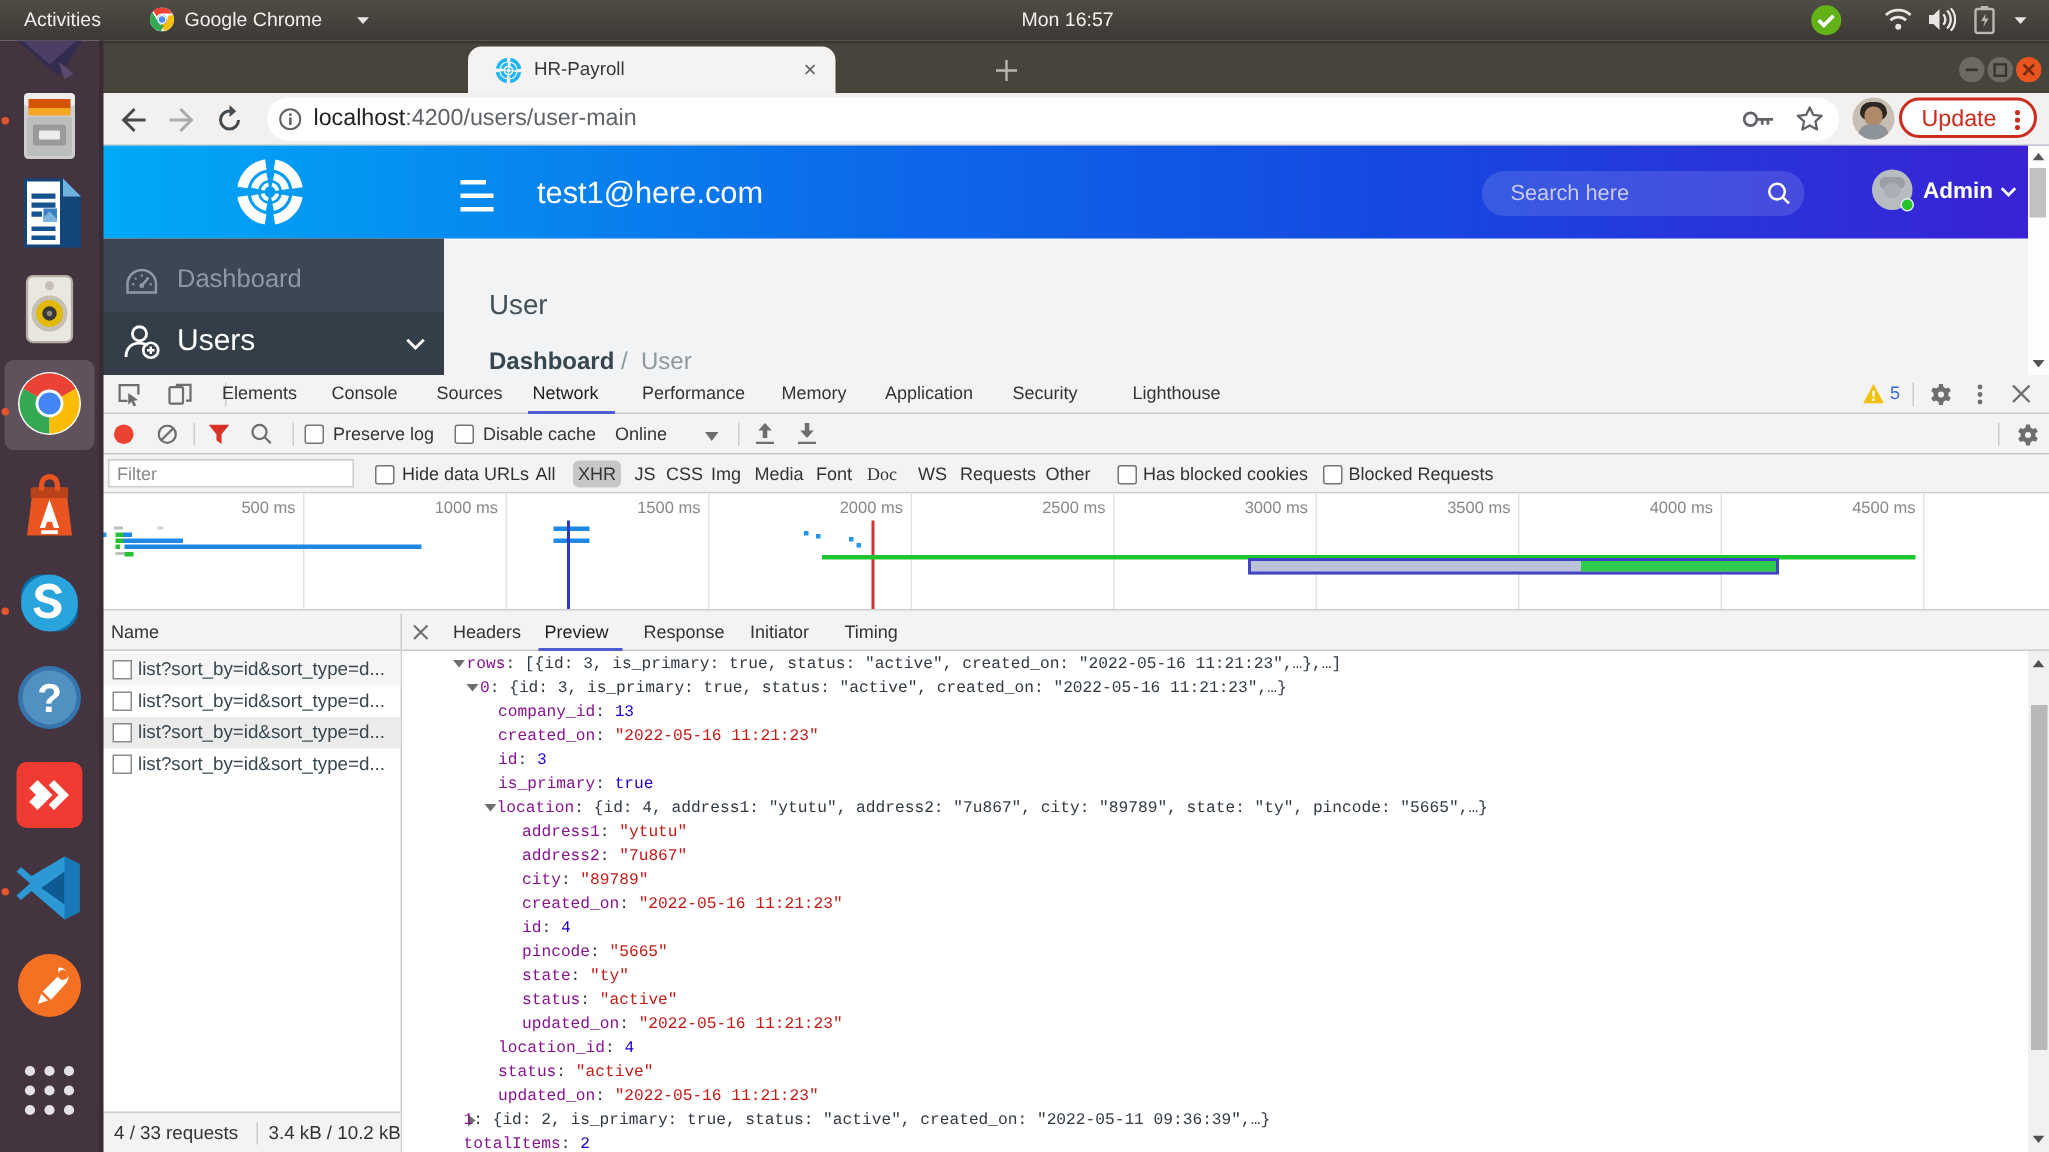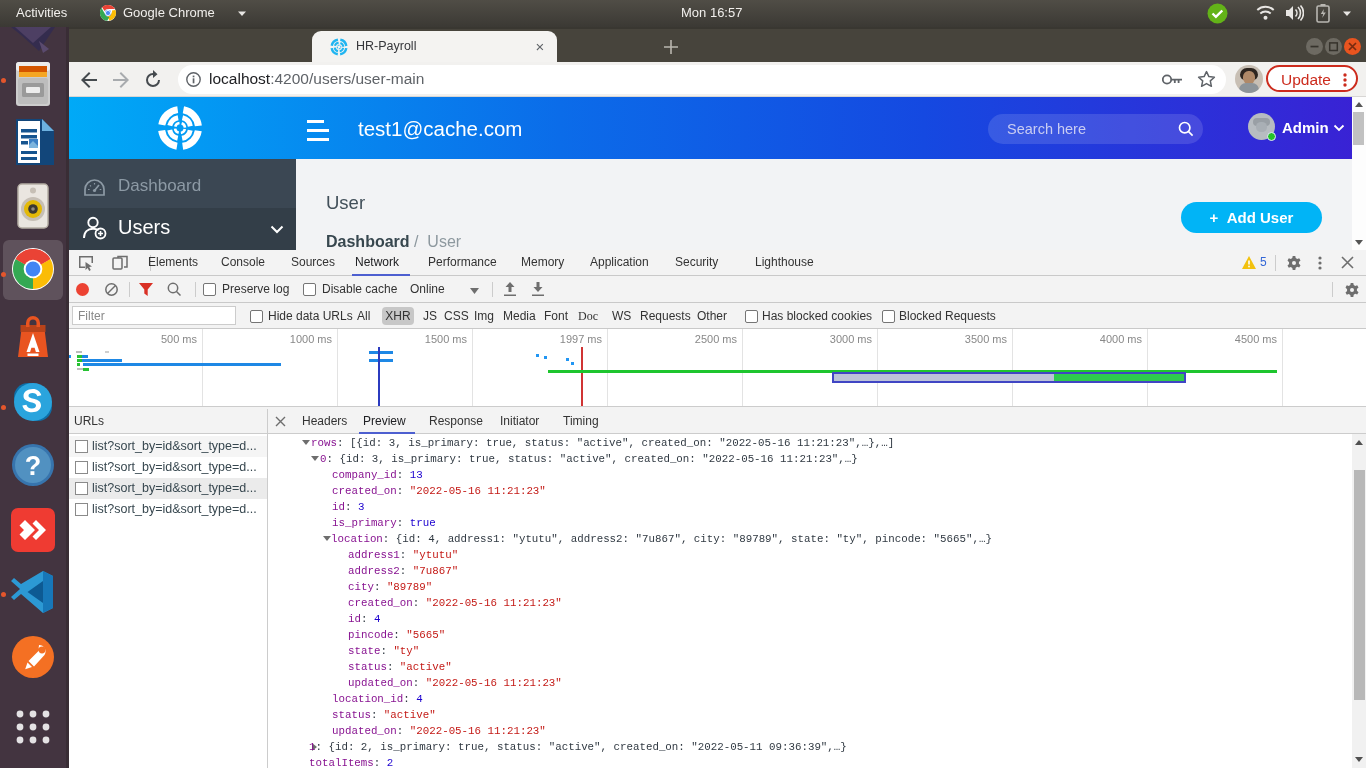--- a/index.html
+++ b/index.html
@@ -286,21 +286,21 @@
     <svg class="abs" style="left:92px;top:9px;" width="44" height="44" viewBox="0 0 44 44">
       <g fill="none" stroke="#fff">
         <circle cx="22" cy="22" r="18.5" stroke-width="7" stroke-dasharray="23.2 5.86" stroke-dashoffset="26.13"></circle>
         <circle cx="22" cy="22" r="10.5" stroke-width="5" stroke-dasharray="12.0 4.49" stroke-dashoffset="14.25"></circle>
         <circle cx="22" cy="22" r="5" stroke-width="2.6" stroke-dasharray="5.6 2.25" stroke-dashoffset="6.72"></circle>
       </g>
     </svg>
     <div class="abs" style="left:241px;top:23px;width:17px;height:3px;background:#fff;"></div>
     <div class="abs" style="left:241px;top:32px;width:22px;height:3px;background:#fff;"></div>
     <div class="abs" style="left:241px;top:41px;width:22px;height:3px;background:#fff;"></div>
-    <div class="abs" style="left:292px;top:20px;font-size:20.5px;color:#fff;">test1@cache.com</div>
+    <div class="abs" style="left:292px;top:20px;font-size:20.5px;color:#fff;">test1@here.com</div>
     <div id="searchpill"></div>
     <div class="abs" style="left:941px;top:24px;font-size:14.5px;color:#c9ccf2;">Search here</div>
     <svg class="abs" style="left:1112px;top:24px;" width="16" height="16" viewBox="0 0 16 16">
       <circle cx="6.7" cy="6.7" r="5.2" fill="none" stroke="#fff" stroke-width="1.7"></circle>
       <path d="M10.6 10.6l4 4" stroke="#fff" stroke-width="1.7"></path>
     </svg>
     <div class="abs" style="left:1182px;top:16px;width:27px;height:27px;border-radius:50%;background:#b7bcc1;">
       <div class="abs" style="left:5px;top:5px;width:17px;height:8px;border-radius:4px;background:#999fa5;"></div>
       <div class="abs" style="left:8px;top:9px;width:11px;height:10px;border-radius:45%;background:#a9afb5;"></div>
       <div class="abs" style="left:19px;top:19px;width:9px;height:9px;border-radius:50%;background:#25c32a;border:1.5px solid #e8e8ff;box-sizing:border-box;"></div>
@@ -329,21 +329,20 @@
     <circle cx="18.5" cy="17.5" r="5" fill="none" stroke="#fff" stroke-width="1.8"></circle>
     <path d="M18.5 15v5M16 17.5h5" stroke="#fff" stroke-width="1.6"></path>
   </svg>
   <div class="abs" style="left:52px;top:119px;font-size:20px;color:#fff;">Users</div>
   <svg class="abs" style="left:204px;top:128px;" width="14" height="9" viewBox="0 0 14 9">
         <path d="M1.5 1.5L7 7l5.5-5.5" stroke="#fff" stroke-width="2" fill="none"></path>
       </svg>
 
   <div class="abs" style="left:260px;top:95px;font-size:18.5px;color:#42505a;">User</div>
   <div class="abs" style="left:260px;top:136px;font-size:16px;font-weight:700;color:#37474f;">Dashboard&nbsp;<span style="color:#8d989f;font-weight:400;">/&nbsp;&nbsp;User</span></div>
-  <div id="addbtn">+&nbsp;&nbsp;Add User</div>
 
   <div class="abs" style="left:1286px;top:0;width:14px;height:153px;background:#fdfdfd;">
     <svg class="abs" style="left:3px;top:5px;" width="8" height="5" viewBox="0 0 8 5">
           <path d="M0 5h8L4 0z" fill="#555"></path>
         </svg>
     <div class="abs" style="left:1px;top:15px;width:11px;height:33px;background:#c1c1c1;"></div>
     <svg class="abs" style="left:3px;top:143px;" width="8" height="5" viewBox="0 0 8 5">
           <path d="M0 0h8L4 5z" fill="#555"></path>
         </svg>
   </div>
@@ -450,21 +449,21 @@
     <div class="abs" style="left:833px;top:6px;">Blocked Requests</div>
   </div>
   <div id="overview">
     <div class="gridline" style="left:136px;"></div>
         <div class="glabel" style="left:71px;">500 ms</div>
     <div class="gridline" style="left:271px;"></div>
         <div class="glabel" style="left:206px;">1000 ms</div>
     <div class="gridline" style="left:406px;"></div>
         <div class="glabel" style="left:341px;">1500 ms</div>
     <div class="gridline" style="left:541px;"></div>
-        <div class="glabel" style="left:476px;">1997 ms</div>
+        <div class="glabel" style="left:476px;">2000 ms</div>
     <div class="gridline" style="left:676px;"></div>
         <div class="glabel" style="left:611px;">2500 ms</div>
     <div class="gridline" style="left:811px;"></div>
         <div class="glabel" style="left:746px;">3000 ms</div>
     <div class="gridline" style="left:946px;"></div>
         <div class="glabel" style="left:881px;">3500 ms</div>
     <div class="gridline" style="left:1081px;"></div>
         <div class="glabel" style="left:1016px;">4000 ms</div>
     <div class="gridline" style="left:1216px;"></div>
         <div class="glabel" style="left:1151px;">4500 ms</div>
@@ -492,21 +491,21 @@
     <div class="abs" style="left:500px;top:29px;width:3px;height:3px;background:#2196f3;"></div>
     <div class="abs" style="left:505px;top:33px;width:3px;height:3px;background:#2196f3;"></div>
 
     <div class="abs" style="left:482px;top:41px;width:729px;height:2.5px;background:#1ec52e;"></div>
 
     <div class="abs" style="left:766px;top:43px;width:354px;height:11px;border:2px solid #4045c4;background:#bcc2d8;box-sizing:border-box;">
       <div class="abs" style="right:0;top:0;width:130px;height:7px;background:#2ecb4e;"></div>
     </div>
   </div>
   <div id="dthead">
-    <div class="abs" style="left:8px;top:5px;color:#333;">URLs</div>
+    <div class="abs" style="left:8px;top:5px;color:#333;">Name</div>
     <div class="vline" style="left:201px;top:0;height:25px;"></div>
     <svg class="abs" style="left:209px;top:7px;" width="11" height="11" viewBox="0 0 11 11">
           <path d="M1 1l9 9M10 1l-9 9" stroke="#6e6e6e" stroke-width="1.4"></path>
         </svg>
     <div class="abs" style="left:236px;top:5px;">Headers</div>
     <div class="abs" style="left:297px;top:5px;color:#202124;">Preview</div>
     <div class="abs" style="left:293px;top:23px;width:56px;height:2.5px;background:#4d5fd0;"></div>
     <div class="abs" style="left:363px;top:5px;">Response</div>
     <div class="abs" style="left:434px;top:5px;">Initiator</div>
     <div class="abs" style="left:497px;top:5px;">Timing</div>
@@ -523,20 +522,25 @@
         </div>
     <div class="reqrow" style="top:44px;background:#ebebeb;">
           <div class="reqcb"></div>
           <div class="txt">list?sort_by=id&amp;sort_type=d...</div>
         </div>
     <div class="reqrow" style="top:65px;">
           <div class="reqcb"></div>
           <div class="txt">list?sort_by=id&amp;sort_type=d...</div>
         </div>
 
+    <div class="abs" style="left:0;top:307px;width:201px;height:27px;background:#f3f3f3;border-top:1px solid #ccc;box-sizing:border-box;">
+      <div class="abs" style="left:10px;top:6px;font-size:12.5px;color:#333;">4 / 33 requests</div>
+      <div class="vline" style="left:105px;top:6px;height:15px;"></div>
+      <div class="abs" style="left:113px;top:6px;font-size:12.5px;color:#333;white-space:nowrap;">3.4 kB / 10.2 kB</div>
+    </div>
 
     <div id="json">
       <div class="arr arrd" style="left:236px;top:6px;"></div>
       <div class="jline mono" style="left:245px;top:1px;"><span class="k">rows</span><span class="g">: [{id: 3, is_primary: true, status: "active", created_on: "2022-05-16 11:21:23",…},…]</span></div>
       <div class="arr arrd" style="left:245px;top:22px;"></div>
       <div class="jline mono" style="left:254px;top:17px;text-align:center;"><span class="k">0</span><span class="g">: {id: 3, is_primary: true, status: "active", created_on: "2022-05-16 11:21:23",…}</span></div>
       <div class="jline mono" style="left:266px;top:33px;"><span class="k">company_id</span><span class="g">: </span><span class="n">13</span></div>
       <div class="jline mono" style="left:266px;top:49px;"><span class="k">created_on</span><span class="g">: </span><span class="s">"2022-05-16 11:21:23"</span></div>
       <div class="jline mono" style="left:266px;top:65px;"><span class="k">id</span><span class="g">: </span><span class="n">3</span></div>
       <div class="jline mono" style="left:266px;top:81px;"><span class="k">is_primary</span><span class="g">: </span><span class="n">true</span></div>

